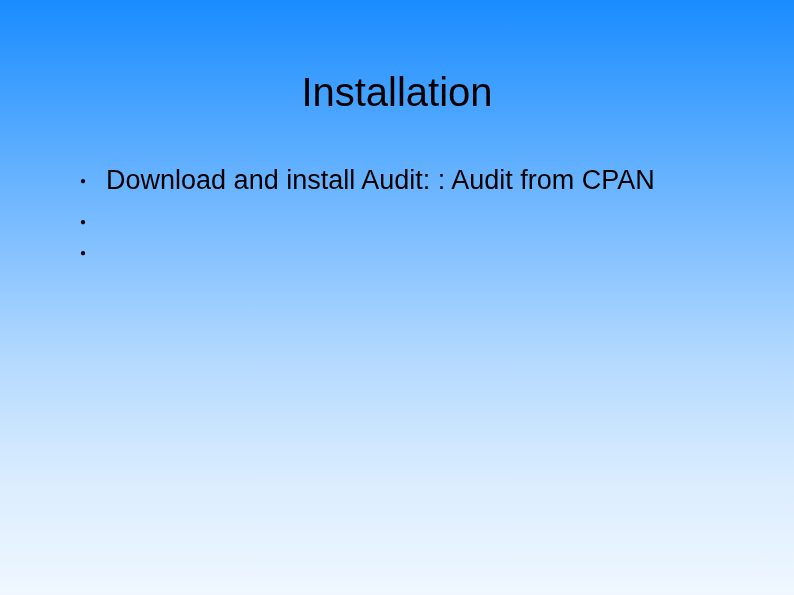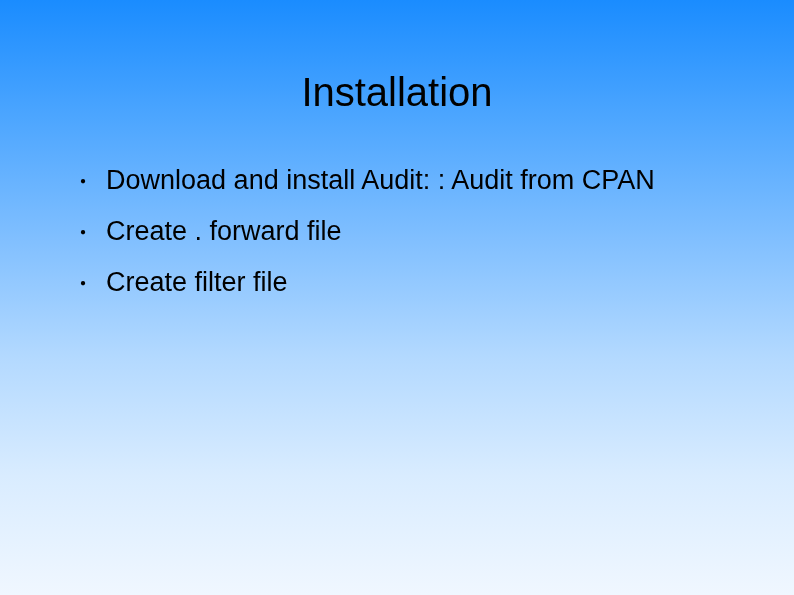--- a/index.html
+++ b/index.html
@@ -51,20 +51,18 @@
 
 <div class="slide">
   <h1 class="title">Installation</h1>
   <ul class="bullet-list">
     <li class="bullet-item">
       <span class="bullet-dot">●</span>
       <span class="bullet-text">Download and install Audit: : Audit from CPAN</span>
     </li>
     <li class="bullet-item">
       <span class="bullet-dot">●</span>
-      <span class="bullet-text">Create . forward file</span>
     </li>
     <li class="bullet-item">
       <span class="bullet-dot">●</span>
-      <span class="bullet-text">Create filter file</span>
     </li>
   </ul>
 </div>
 
 </body></html>

